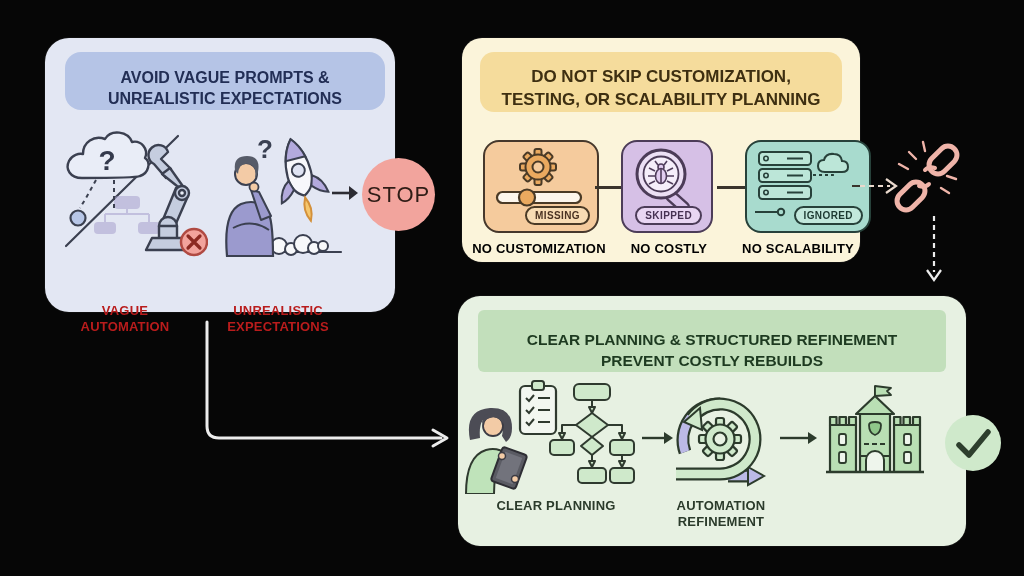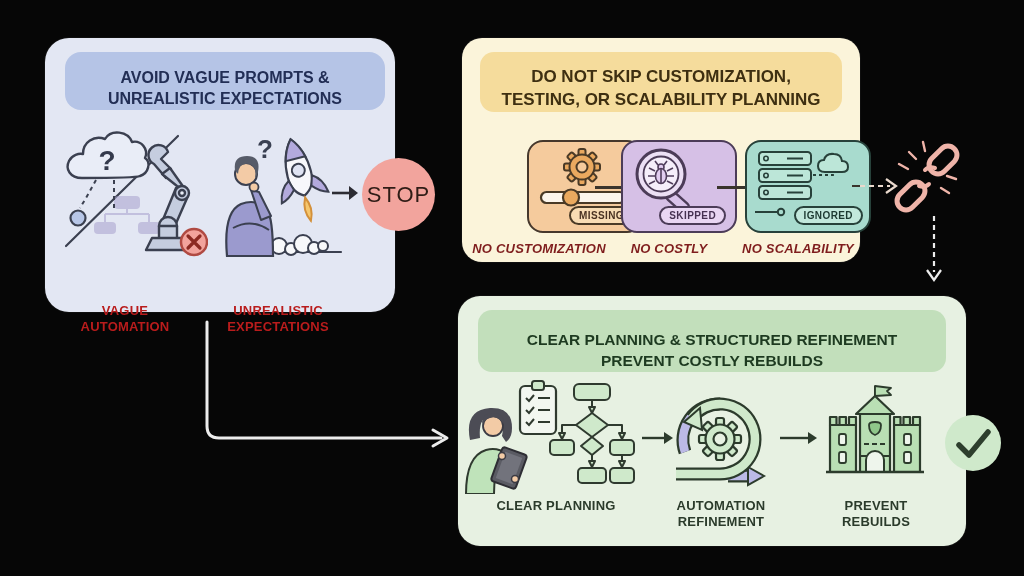--- a/index.html
+++ b/index.html
@@ -10,33 +10,33 @@
   .abs{position:absolute;}
   .panel{position:absolute;box-shadow:0 0 0 1px rgba(255,255,255,.04);}
   .panel-avoid{left:45px;top:38px;width:350px;height:274px;background:#e3e7f3;border-radius:24px;}
   .panel-skip{left:462px;top:38px;width:398px;height:224px;background:#fbf4da;border-radius:20px;}
   .panel-solution{left:458px;top:296px;width:508px;height:250px;background:#e7f1e2;border-radius:22px;}
   .header-pill{position:absolute;display:flex;align-items:flex-end;justify-content:center;text-align:center;font-weight:bold;}
   .hp-avoid{left:20px;top:14px;width:320px;height:58px;background:#b5c4e6;border-radius:16px;color:#222e55;font-size:16px;line-height:1.3;}
   .hp-avoid .tw{max-width:250px;}
   .hp-skip{left:18px;top:14px;width:362px;height:60px;background:#f5dc9c;border-radius:14px;color:#3e2f11;font-size:17px;line-height:1.35;}
   .hp-skip .tw{max-width:330px;}
-  .hp-solution{left:20px;top:14px;width:468px;height:62px;background:#c2dfbb;border-radius:14px;color:#1d3a20;font-size:15.5px;line-height:1.35;}
+  .hp-solution{left:20px;top:14px;width:468px;height:62px;background:#c2dfbb;border-radius:6px;color:#1d3a20;font-size:15.5px;line-height:1.35;}
   .hp-solution .tw{max-width:390px;}
   .caption{position:absolute;text-align:center;font-weight:bold;font-size:13px;line-height:1.25;color:#b91c1c;letter-spacing:.2px;}
-  .caption-skip{color:#7f1d1d;font-style:italic;}
+  .caption-skip{color:#000000;}
   .caption-sol{color:#2b3b2b;}
   .stop-circle{
     position:absolute;left:362px;top:158px;width:73px;height:73px;border-radius:50%;
     background:#f2a49d;display:flex;align-items:center;justify-content:center;
     font-weight:normal;font-size:22px;color:#2f1c16;letter-spacing:1px;
   }
   .card{position:absolute;top:102px;height:93px;border-radius:16px;border:2.5px solid #46382c;box-sizing:border-box;}
-  .card1{left:21px;width:116px;background:#f5cb9d;margin-left:44px;}
-  .card2{left:159px;width:116px;background:#d6c0e6;border-color:#4c3c58;}
+  .card1{left:21px;width:116px;background:#f5cb9d;}
+  .card2{left:159px;width:92px;background:#d6c0e6;border-color:#4c3c58;}
   .card3{left:283px;width:126px;background:#a8dbce;border-color:#27413a;}
   .badge{position:absolute;font-weight:bold;font-size:10px;letter-spacing:.4px;
     padding:2px 8px;border-radius:10px;border:2px solid #4a3a26;}
   .badge1{right:7px;bottom:6px;background:#f8dcb4;border-color:#4a3a26;color:#4a3222;}
   .badge2{right:9px;bottom:6px;background:#e9d6f3;border-color:#4c3c58;color:#463152;}
   .badge3{right:6px;bottom:6px;background:#c2e8dc;border-color:#27413a;color:#1d3a32;}
   .connector{position:absolute;top:148px;height:2.5px;background:#3a342c;}
   .connector-dash{position:absolute;top:147px;height:0;border-top:2.5px dashed #3a342c;}
   .check-circle{
     position:absolute;left:945px;top:415px;width:56px;height:56px;border-radius:50%;
@@ -216,21 +216,20 @@
     <polyline points="238,114 252,122 238,130" fill="none" stroke="#ececec" stroke-width="3" stroke-linecap="round" stroke-linejoin="round"></polyline>
   </svg>
 
   <div class="panel panel-solution">
     <div class="header-pill hp-solution">
       <div class="tw">CLEAR PLANNING &amp; STRUCTURED REFINEMENT PREVENT COSTLY REBUILDS</div>
     </div>
 
     <div class="caption caption-sol" style="left:38px;top:202px;width:120px;">CLEAR PLANNING</div>
     <div class="caption caption-sol" style="left:183px;top:202px;width:160px;">AUTOMATION REFINEMENT</div>
-    <div class="caption caption-sol" style="left:358px;top:202px;width:120px;">PREVENT REBUILDS</div>
   </div>
 
   <svg class="abs" style="left:462px;top:380px;" width="176" height="114" viewBox="0 0 176 114">
     <g stroke="#2f3a2f" stroke-width="2" fill="#cfe9cb" stroke-linejoin="round">
       <rect x="112" y="4" width="36" height="16" rx="5"></rect>
       <path d="M130 20 V28" fill="none"></path>
         <polygon points="127,27 130,33 133,27"></polygon>
       <polygon points="130,33 146,45 130,57 114,45"></polygon>
       <path d="M114 45 H100 V54" fill="none"></path>
         <polygon points="97,53 100,59 103,53"></polygon>

